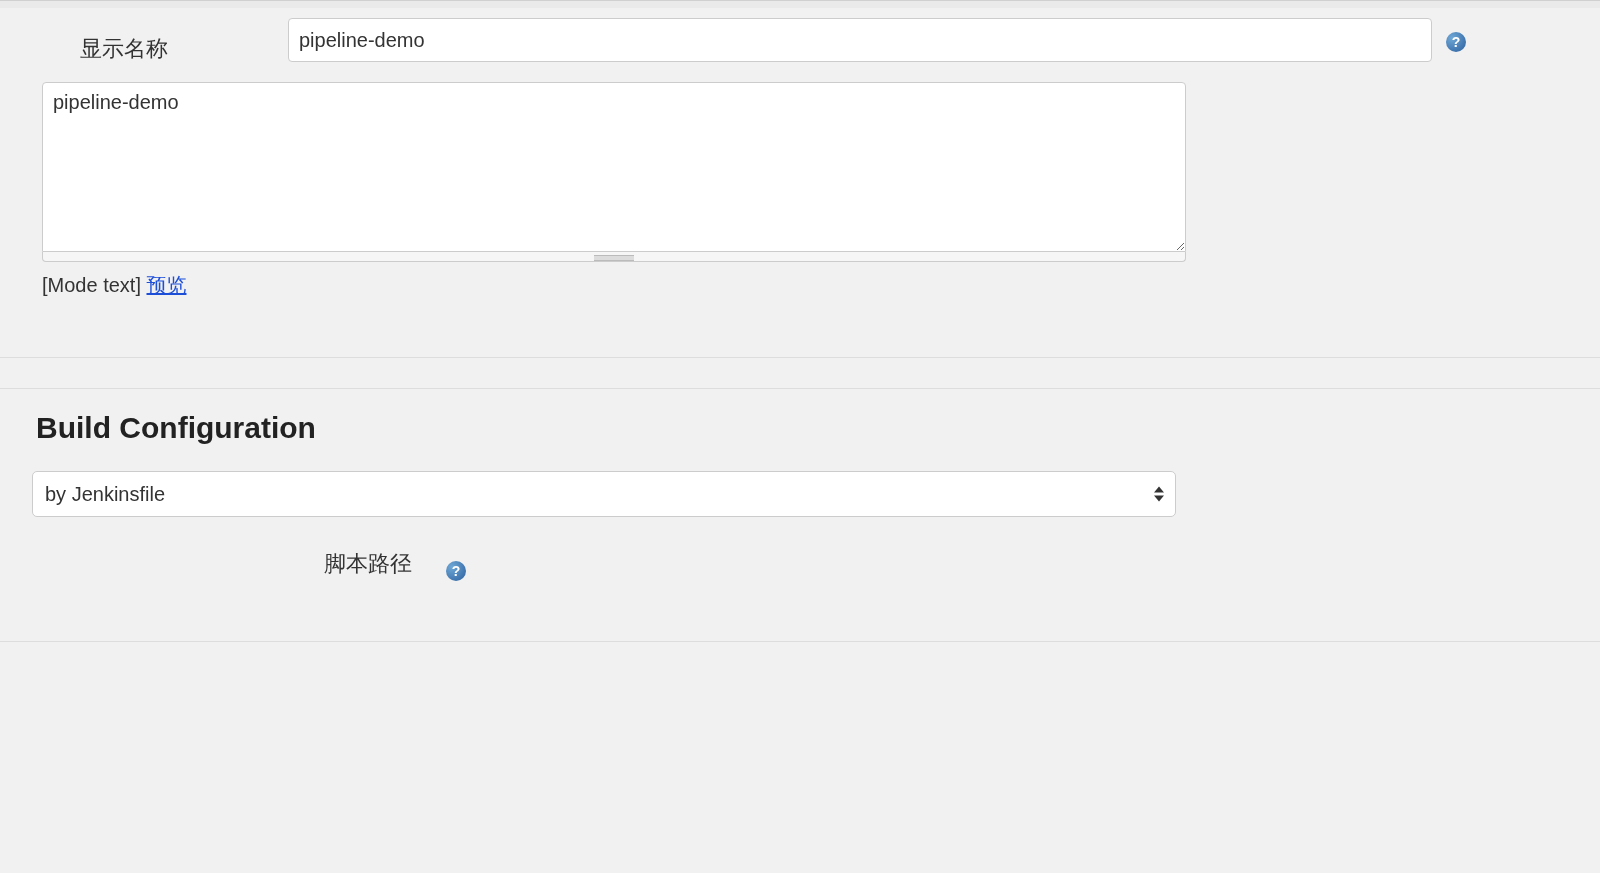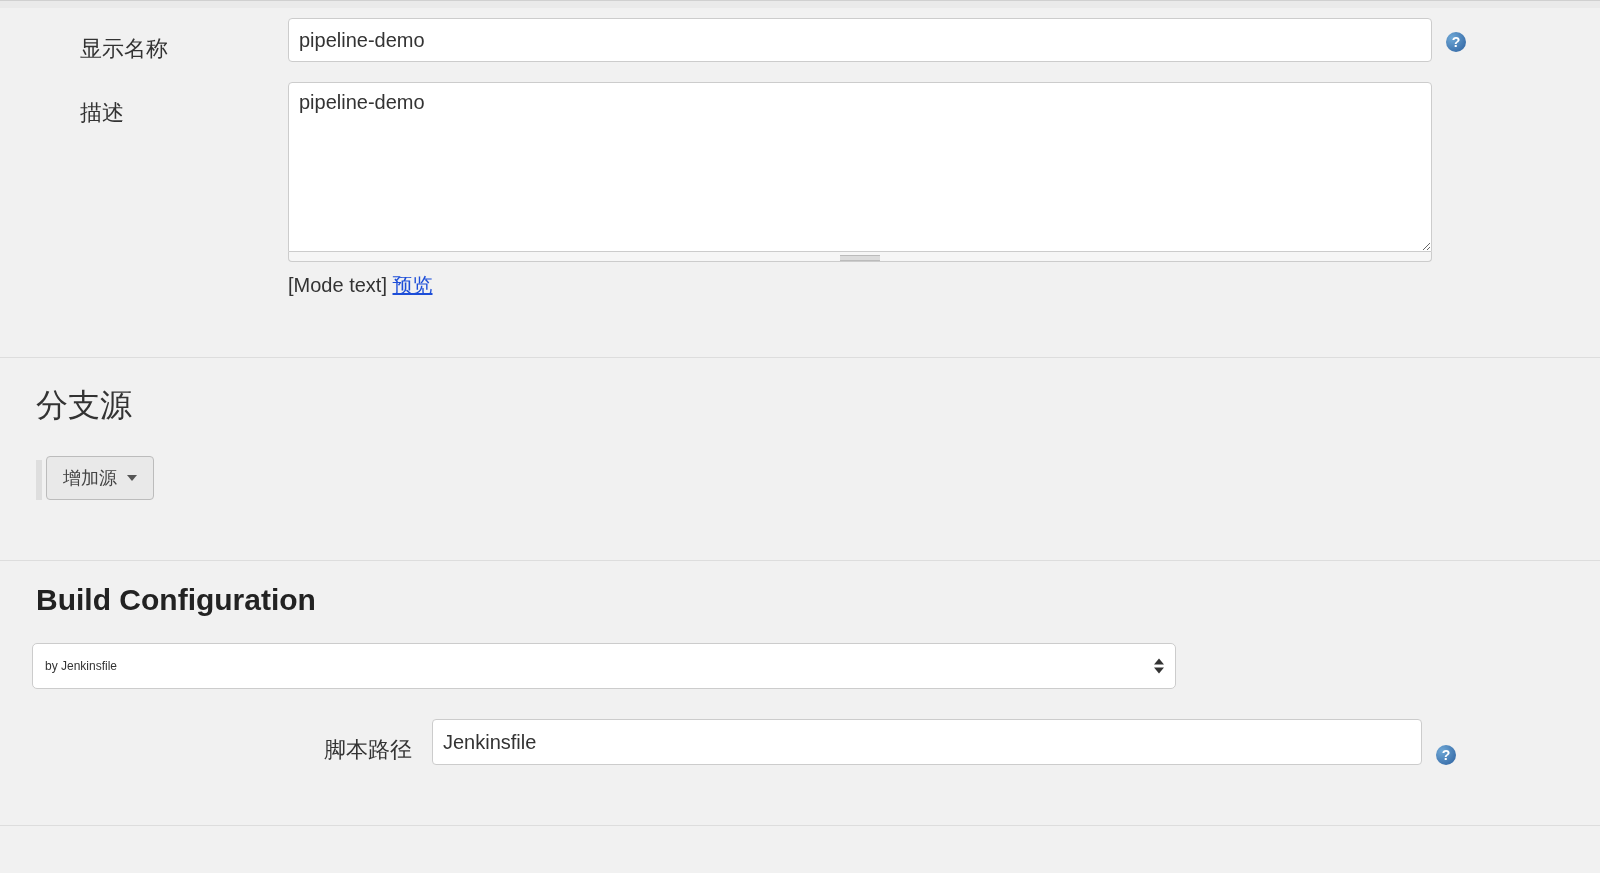--- a/index.html
+++ b/index.html
@@ -166,21 +166,21 @@
       vertical-align: middle;
       margin-right: 4px;
     }
     .select-wrap {
       position: relative;
       width: 1144px;
     }
     .mode-select {
       width: 100%;
       height: 46px;
-      font-size: 12px;
+      font-size: 20px;
       padding: 8px 36px 8px 12px;
       border: 1px solid #ccc;
       border-radius: 5px;
       background: #fff;
       color: #333;
       font-family: inherit;
       appearance: none;
       -webkit-appearance: none;
       cursor: pointer;
     }
@@ -206,21 +206,21 @@
       content: "";
       display: block;
       width: 0;
       height: 0;
       border-left: 5px solid transparent;
       border-right: 5px solid transparent;
       border-top: 6px solid #333;
     }
     .sub-form-row {
       display: flex;
-      align-items: flex-end;
+      align-items: center;
       margin-top: 30px;
       padding-left: 32px;
       padding-right: 18px;
     }
     .sub-form-label {
       width: 400px;
       font-size: 22px;
       color: #333;
       text-align: right;
       padding-right: 20px;
@@ -251,64 +251,53 @@
 
     <div class="form-row">
       <div class="form-label">显示名称</div>
       <div class="form-control-wrap">
         <input type="text" class="text-input" value="pipeline-demo" style="">
         <span class="help-icon">?</span>
       </div>
     </div>
 
     <div class="form-row">
-      <div class="form-label">描述</div>
       <div>
         <textarea class="textarea-input" style="">pipeline-demo</textarea>
         <div class="textarea-bottom-bar"></div>
         <div class="desc-sub">
           <span>[Mode text]</span>
           <a href="#">预览</a>
         </div>
       </div>
     </div>
 
   </div>
 
   <div class="section-divider"></div>
 
-  <div>
-    <div class="section-heading-lg">分支源</div>
-    <div class="add-source-wrap">
-      <span class="left-accent"></span><button class="add-source-btn">
-        <span>增加源</span>
-        <span class="caret"></span>
-      </button>
-    </div>
-  </div>
 
   <div class="section-divider"></div>
 
   <div>
     <div class="section-heading">Build Configuration</div>
 
     <div class="form-row" style="margin-top:26px;">
       <div class="form-control-wrap">
         <div class="select-wrap">
           <select class="mode-select">
             <option>by Jenkinsfile</option>
           </select>
           <span class="select-arrows"></span>
         </div>
       </div>
     </div>
 
     <div class="sub-form-row">
       <div class="sub-form-label">脚本路径</div>
-      <input type="text" class="sub-text-input" value="Jenkinsfile" style="">
       <span class="help-icon">?</span>
     </div>
 
   </div>
 
   <div class="bottom-divider"></div>
 
 </div>
 
 </body></html>

